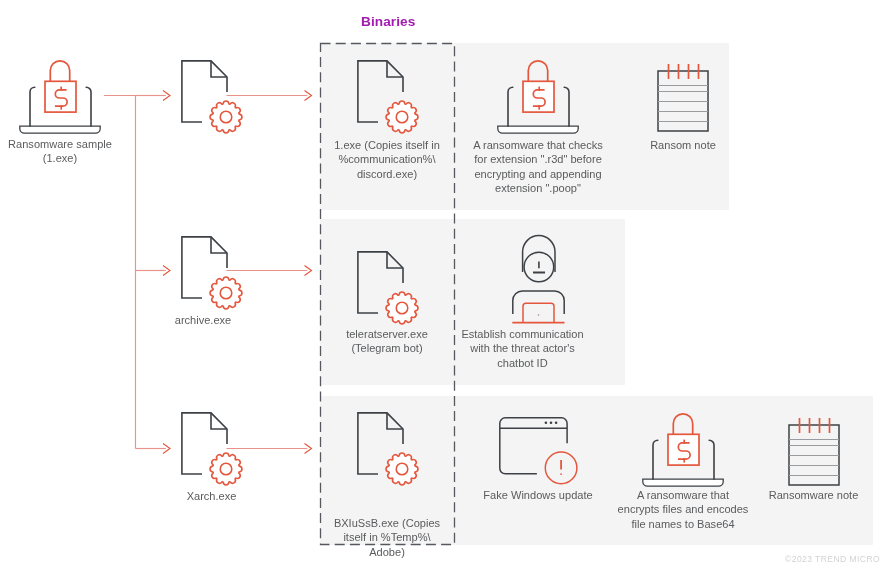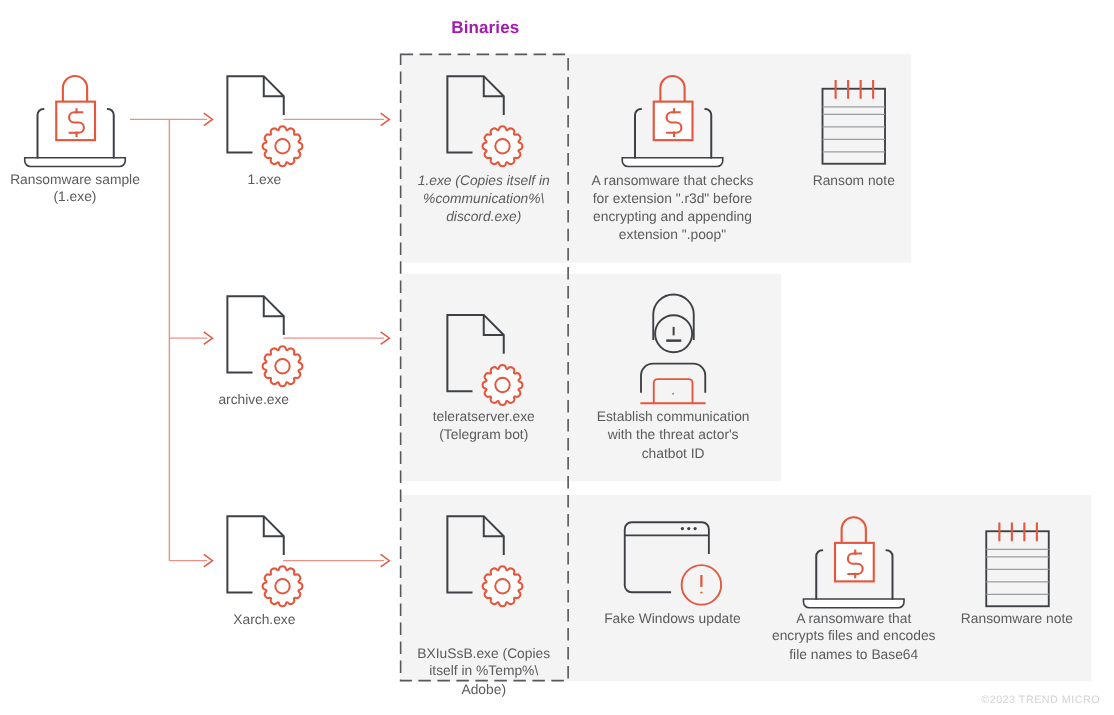--- a/index.html
+++ b/index.html
@@ -70,23 +70,20 @@
       <div>(1.exe)</div>
     </div>
     <div class="ico" style="left: 181px; top: 60px;">
       <svg width="61" height="73" viewBox="0 0 61 73">
         <path d="M21 62 H0.9 V0.9 H30 L46 17 V32" fill="none" stroke="#3d4145" stroke-width="1.6" stroke-linejoin="miter"></path>
         <path d="M30 0.9 V17 H46" fill="none" stroke="#3d4145" stroke-width="1.6"></path>
         <path d="M42.16 43.51A2.87 2.87 0 0 1 47.84 43.51A0.80 0.80 0 0 0 49.28 43.90A2.87 2.87 0 0 1 54.21 46.74A0.80 0.80 0 0 0 55.26 47.79A2.87 2.87 0 0 1 58.10 52.72A0.80 0.80 0 0 0 58.49 54.16A2.87 2.87 0 0 1 58.49 59.84A0.80 0.80 0 0 0 58.10 61.28A2.87 2.87 0 0 1 55.26 66.21A0.80 0.80 0 0 0 54.21 67.26A2.87 2.87 0 0 1 49.28 70.10A0.80 0.80 0 0 0 47.84 70.49A2.87 2.87 0 0 1 42.16 70.49A0.80 0.80 0 0 0 40.72 70.10A2.87 2.87 0 0 1 35.79 67.26A0.80 0.80 0 0 0 34.74 66.21A2.87 2.87 0 0 1 31.90 61.28A0.80 0.80 0 0 0 31.51 59.84A2.87 2.87 0 0 1 31.51 54.16A0.80 0.80 0 0 0 31.90 52.72A2.87 2.87 0 0 1 34.74 47.79A0.80 0.80 0 0 0 35.79 46.74A2.87 2.87 0 0 1 40.72 43.90A0.80 0.80 0 0 0 42.16 43.51Z" fill="#fff" stroke="#e4573d" stroke-width="1.6"></path>
         <circle cx="45" cy="57" r="5.76" fill="none" stroke="#e4573d" stroke-width="1.6"></circle>
       </svg>
     </div>
-    <div class="cap" style="left: 136.5px; top: 137px; width: 150px;">
-      <div>1.exe</div>
-    </div>
     <div class="ico" style="left: 181px; top: 236px;">
       <svg width="61" height="73" viewBox="0 0 61 73">
         <path d="M21 62 H0.9 V0.9 H30 L46 17 V32" fill="none" stroke="#3d4145" stroke-width="1.6" stroke-linejoin="miter"></path>
         <path d="M30 0.9 V17 H46" fill="none" stroke="#3d4145" stroke-width="1.6"></path>
         <path d="M42.16 43.51A2.87 2.87 0 0 1 47.84 43.51A0.80 0.80 0 0 0 49.28 43.90A2.87 2.87 0 0 1 54.21 46.74A0.80 0.80 0 0 0 55.26 47.79A2.87 2.87 0 0 1 58.10 52.72A0.80 0.80 0 0 0 58.49 54.16A2.87 2.87 0 0 1 58.49 59.84A0.80 0.80 0 0 0 58.10 61.28A2.87 2.87 0 0 1 55.26 66.21A0.80 0.80 0 0 0 54.21 67.26A2.87 2.87 0 0 1 49.28 70.10A0.80 0.80 0 0 0 47.84 70.49A2.87 2.87 0 0 1 42.16 70.49A0.80 0.80 0 0 0 40.72 70.10A2.87 2.87 0 0 1 35.79 67.26A0.80 0.80 0 0 0 34.74 66.21A2.87 2.87 0 0 1 31.90 61.28A0.80 0.80 0 0 0 31.51 59.84A2.87 2.87 0 0 1 31.51 54.16A0.80 0.80 0 0 0 31.90 52.72A2.87 2.87 0 0 1 34.74 47.79A0.80 0.80 0 0 0 35.79 46.74A2.87 2.87 0 0 1 40.72 43.90A0.80 0.80 0 0 0 42.16 43.51Z" fill="#fff" stroke="#e4573d" stroke-width="1.6"></path>
         <circle cx="45" cy="57" r="5.76" fill="none" stroke="#e4573d" stroke-width="1.6"></circle>
       </svg>
     </div>
     <div class="cap" style="left: 128px; top: 313px; width: 150px;">
       <div>archive.exe</div>
@@ -103,21 +100,21 @@
       <div>Xarch.exe</div>
     </div>
     <div class="ico" style="left: 356.5px; top: 60px;">
       <svg width="61" height="73" viewBox="0 0 61 73">
         <path d="M21 62 H0.9 V0.9 H30 L46 17 V32" fill="none" stroke="#3d4145" stroke-width="1.6" stroke-linejoin="miter"></path>
         <path d="M30 0.9 V17 H46" fill="none" stroke="#3d4145" stroke-width="1.6"></path>
         <path d="M42.16 43.51A2.87 2.87 0 0 1 47.84 43.51A0.80 0.80 0 0 0 49.28 43.90A2.87 2.87 0 0 1 54.21 46.74A0.80 0.80 0 0 0 55.26 47.79A2.87 2.87 0 0 1 58.10 52.72A0.80 0.80 0 0 0 58.49 54.16A2.87 2.87 0 0 1 58.49 59.84A0.80 0.80 0 0 0 58.10 61.28A2.87 2.87 0 0 1 55.26 66.21A0.80 0.80 0 0 0 54.21 67.26A2.87 2.87 0 0 1 49.28 70.10A0.80 0.80 0 0 0 47.84 70.49A2.87 2.87 0 0 1 42.16 70.49A0.80 0.80 0 0 0 40.72 70.10A2.87 2.87 0 0 1 35.79 67.26A0.80 0.80 0 0 0 34.74 66.21A2.87 2.87 0 0 1 31.90 61.28A0.80 0.80 0 0 0 31.51 59.84A2.87 2.87 0 0 1 31.51 54.16A0.80 0.80 0 0 0 31.90 52.72A2.87 2.87 0 0 1 34.74 47.79A0.80 0.80 0 0 0 35.79 46.74A2.87 2.87 0 0 1 40.72 43.90A0.80 0.80 0 0 0 42.16 43.51Z" fill="#fff" stroke="#e4573d" stroke-width="1.6"></path>
         <circle cx="45" cy="57" r="5.76" fill="none" stroke="#e4573d" stroke-width="1.6"></circle>
       </svg>
     </div>
-    <div class="cap" style="left: 319.5px; top: 138px; width: 135px; font-style: italic;">
+    <div class="cap" style="left: 319.5px; top: 138px; width: 135px;">
       <div>1.exe (Copies itself in</div>
       <div>%communication%\</div>
       <div>discord.exe)</div>
     </div>
     <div class="ico" style="left: 497px; top: 59px;">
       <svg width="82" height="75" viewBox="0 0 82 75">
         <path d="M0.8 67.2 h80.4 v2.4 a4.6 4.6 0 0 1 -4.6 4.6 h-71.2 a4.6 4.6 0 0 1 -4.6 -4.6 z" fill="#fff" stroke="#3d4145" stroke-width="1.3"></path>
         <path d="M11 67.2 v-34.2 a4.8 4.8 0 0 1 4.8 -4.8" fill="none" stroke="#3d4145" stroke-width="1.6" stroke-linecap="round"></path>
         <path d="M72 67.2 v-34.2 a4.8 4.8 0 0 0 -4.8 -4.8" fill="none" stroke="#3d4145" stroke-width="1.6" stroke-linecap="round"></path>
         <path d="M31.3 22.3 v-10.8 a9.7 9.7 0 0 1 19.4 0 v10.8" fill="none" stroke="#e4573d" stroke-width="1.7"></path>
@@ -173,21 +170,21 @@
         <path d="M10.6 37 V16.8 a16.2 16.2 0 0 1 32.4 0 V37" fill="none" stroke="#3d4145" stroke-width="1.5"></path>
         <circle cx="26.9" cy="32" r="14.8" fill="none" stroke="#3d4145" stroke-width="1.5"></circle>
         <path d="M26.9 26.5 v6.8" stroke="#3d4145" stroke-width="1.6" stroke-linecap="butt"></path>
         <path d="M21 37.5 h12" stroke="#3d4145" stroke-width="2" stroke-linecap="butt"></path>
         <path d="M0.8 79.1 V65.4 a9.5 9.5 0 0 1 9.5 -9.5 h32.4 a9.5 9.5 0 0 1 9.5 9.5 V79.1" fill="none" stroke="#3d4145" stroke-width="1.5"></path>
         <path d="M11 87.6 V71.3 a3 3 0 0 1 3 -3 h25 a3 3 0 0 1 3 3 V87.6" fill="none" stroke="#e4573d" stroke-width="1.5"></path>
         <path d="M0.3 87.6 H52.5" stroke="#e4573d" stroke-width="1.6"></path>
         <circle cx="26.5" cy="80" r="0.8" fill="#ab8279"></circle>
       </svg>
     </div>
-    <div class="cap" style="left: 456px; top: 327px; width: 165px;">
+    <div class="cap" style="left: 440px; top: 327px; width: 165px;">
       <div>Establish communication</div>
       <div>with the threat actor's</div>
       <div>chatbot ID</div>
     </div>
     <div class="ico" style="left: 356.5px; top: 412px;">
       <svg width="61" height="73" viewBox="0 0 61 73">
         <path d="M21 62 H0.9 V0.9 H30 L46 17 V32" fill="none" stroke="#3d4145" stroke-width="1.6" stroke-linejoin="miter"></path>
         <path d="M30 0.9 V17 H46" fill="none" stroke="#3d4145" stroke-width="1.6"></path>
         <path d="M42.16 43.51A2.87 2.87 0 0 1 47.84 43.51A0.80 0.80 0 0 0 49.28 43.90A2.87 2.87 0 0 1 54.21 46.74A0.80 0.80 0 0 0 55.26 47.79A2.87 2.87 0 0 1 58.10 52.72A0.80 0.80 0 0 0 58.49 54.16A2.87 2.87 0 0 1 58.49 59.84A0.80 0.80 0 0 0 58.10 61.28A2.87 2.87 0 0 1 55.26 66.21A0.80 0.80 0 0 0 54.21 67.26A2.87 2.87 0 0 1 49.28 70.10A0.80 0.80 0 0 0 47.84 70.49A2.87 2.87 0 0 1 42.16 70.49A0.80 0.80 0 0 0 40.72 70.10A2.87 2.87 0 0 1 35.79 67.26A0.80 0.80 0 0 0 34.74 66.21A2.87 2.87 0 0 1 31.90 61.28A0.80 0.80 0 0 0 31.51 59.84A2.87 2.87 0 0 1 31.51 54.16A0.80 0.80 0 0 0 31.90 52.72A2.87 2.87 0 0 1 34.74 47.79A0.80 0.80 0 0 0 35.79 46.74A2.87 2.87 0 0 1 40.72 43.90A0.80 0.80 0 0 0 42.16 43.51Z" fill="#fff" stroke="#e4573d" stroke-width="1.6"></path>
         <circle cx="45" cy="57" r="5.76" fill="none" stroke="#e4573d" stroke-width="1.6"></circle>

